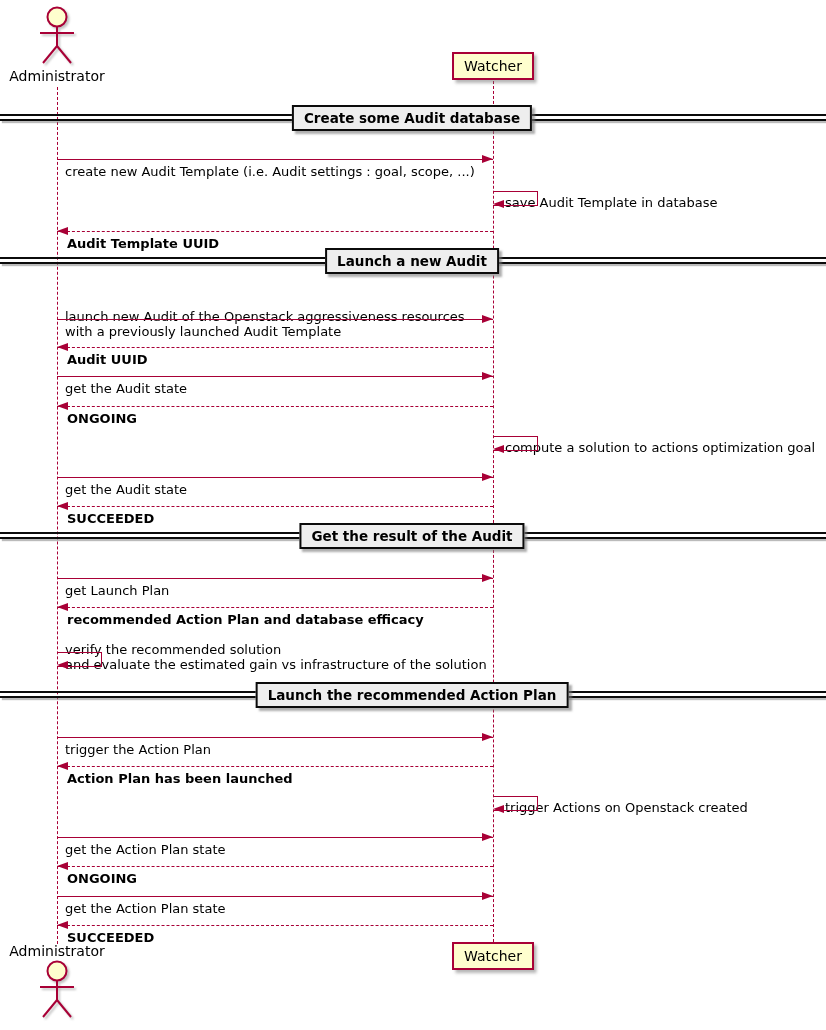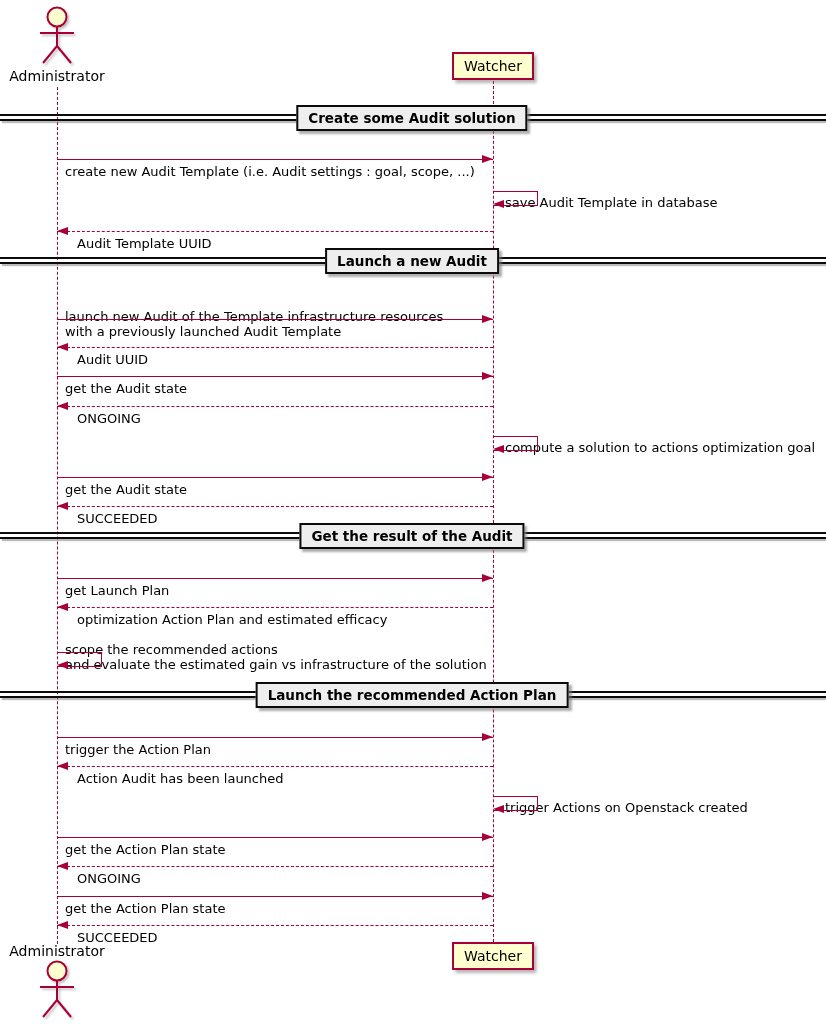--- a/index.html
+++ b/index.html
@@ -23,21 +23,21 @@
              box-shadow:2px 2px 1px rgba(120,120,120,.5);}
   .div-box{position:absolute;left:412px;top:0;transform:translate(-50%,-50%);
            background:#EEEEEE;border:2px solid #0b0b0b;padding:3px 10px;
            font-weight:bold;font-size:13.5px;white-space:nowrap;
            box-shadow:3px 3px 2px rgba(120,120,120,.6);}
 
   
   .msg{position:absolute;left:0;width:826px;}
   .mtext{position:absolute;white-space:nowrap;font-size:13px;line-height:15px;margin-top:21px;}
   .t-a{left:65px;}   
-  .t-r{left:77px;}   
+  .t-r{left:67px;font-weight:bold;}   
   .t-w{left:505px;}  
   .l2{top:15px;}
   .aline{position:absolute;left:57px;width:436px;height:0;}
   .solid{border-top:1px solid #A80036;}
   .dash{border-top:1px dashed #A80036;}
   .ah{position:absolute;width:0;height:0;border-top:4.5px solid transparent;border-bottom:4.5px solid transparent;}
   .ah-right{left:482px;border-left:11px solid #A80036;}
   .ah-left{left:57px;border-right:11px solid #A80036;}
   .loop{position:absolute;width:44px;height:13px;border:1px solid #A80036;border-left:none;}
 </style>
@@ -55,21 +55,21 @@
     <line x1="5" y1="27" x2="39" y2="27" stroke="#A80036" stroke-width="2"></line>
     <line x1="22" y1="40" x2="8" y2="57" stroke="#A80036" stroke-width="2"></line>
     <line x1="22" y1="40" x2="36" y2="57" stroke="#A80036" stroke-width="2"></line>
   </svg>
   <div class="actor-label" style="left:57px;top:68px;">Administrator</div>
 
   <div class="participant" style="left:493px;top:52px;">Watcher</div>
 
   <div class="divider" style="top:118px;">
     <div class="div-lines"></div>
-    <div class="div-box">Create some Audit solution</div>
+    <div class="div-box">Create some Audit database</div>
   </div>
   <div class="divider" style="top:261px;">
     <div class="div-lines"></div>
     <div class="div-box">Launch a new Audit</div>
   </div>
   <div class="divider" style="top:536px;">
     <div class="div-lines"></div>
     <div class="div-box">Get the result of the Audit</div>
   </div>
   <div class="divider" style="top:695px;">
@@ -89,21 +89,21 @@
     <div class="ah ah-left" style="left:493px;top:26px;"></div>
   </div>
 
   <div class="msg" style="top:215px;">
     <span class="mtext t-r">Audit Template UUID</span>
     <div class="aline dash" style="top:16px;"></div>
     <div class="ah ah-left" style="top:12px;"></div>
   </div>
 
   <div class="msg" style="top:288px;">
-    <span class="mtext t-a">launch new Audit of the Template infrastructure resources</span>
+    <span class="mtext t-a">launch new Audit of the Openstack aggressiveness resources</span>
     <span class="mtext t-a l2">with a previously launched Audit Template</span>
     <div class="aline solid" style="top:31px;"></div>
     <div class="ah ah-right" style="top:27px;"></div>
   </div>
 
   <div class="msg" style="top:331px;">
     <span class="mtext t-r">Audit UUID</span>
     <div class="aline dash" style="top:16px;"></div>
     <div class="ah ah-left" style="top:12px;"></div>
   </div>
@@ -138,40 +138,40 @@
     <div class="ah ah-left" style="top:12px;"></div>
   </div>
 
   <div class="msg" style="top:562px;">
     <span class="mtext t-a">get Launch Plan</span>
     <div class="aline solid" style="top:16px;"></div>
     <div class="ah ah-right" style="top:12px;"></div>
   </div>
 
   <div class="msg" style="top:591px;">
-    <span class="mtext t-r">optimization Action Plan and estimated efficacy</span>
+    <span class="mtext t-r">recommended Action Plan and database efficacy</span>
     <div class="aline dash" style="top:16px;"></div>
     <div class="ah ah-left" style="top:12px;"></div>
   </div>
 
   <div class="msg" style="top:621px;">
-    <span class="mtext t-a">scope the recommended actions</span>
+    <span class="mtext t-a">verify the recommended solution</span>
     <span class="mtext t-a l2">and evaluate the estimated gain vs infrastructure of the solution</span>
     <div class="loop" style="left:57px;top:31px;"></div>
     <div class="ah ah-left" style="left:57px;top:40px;"></div>
   </div>
 
   <div class="msg" style="top:721px;">
     <span class="mtext t-a">trigger the Action Plan</span>
     <div class="aline solid" style="top:16px;"></div>
     <div class="ah ah-right" style="top:12px;"></div>
   </div>
 
   <div class="msg" style="top:750px;">
-    <span class="mtext t-r">Action Audit has been launched</span>
+    <span class="mtext t-r">Action Plan has been launched</span>
     <div class="aline dash" style="top:16px;"></div>
     <div class="ah ah-left" style="top:12px;"></div>
   </div>
 
   <div class="msg" style="top:779px;">
     <span class="mtext t-w">trigger Actions on Openstack created</span>
     <div class="loop" style="left:493px;top:17px;"></div>
     <div class="ah ah-left" style="left:493px;top:26px;"></div>
   </div>
 

